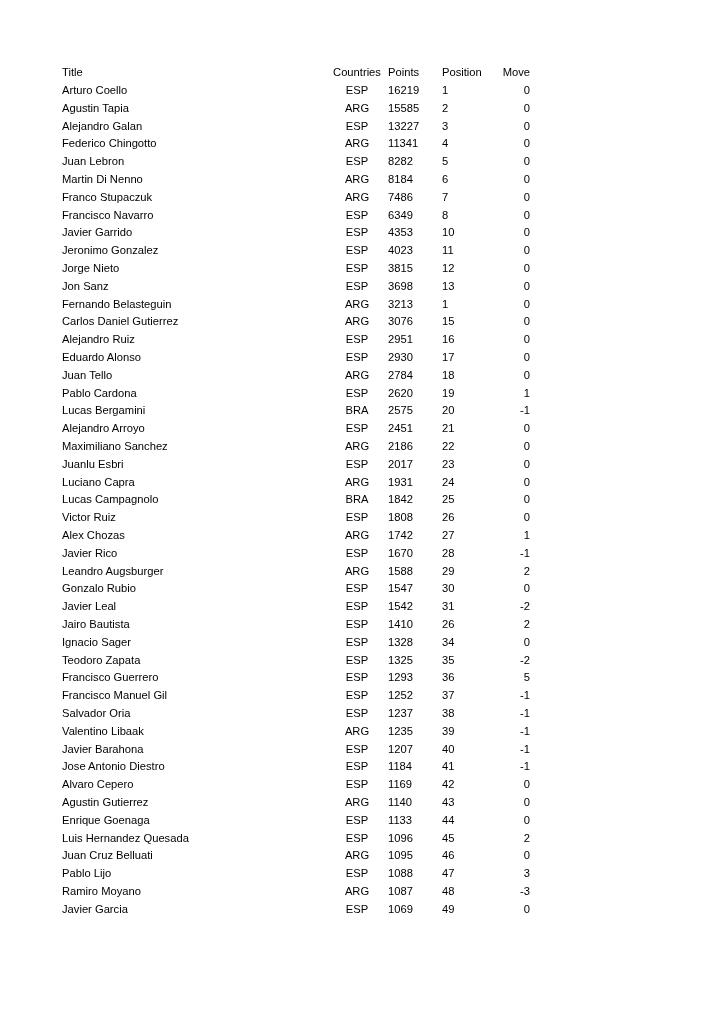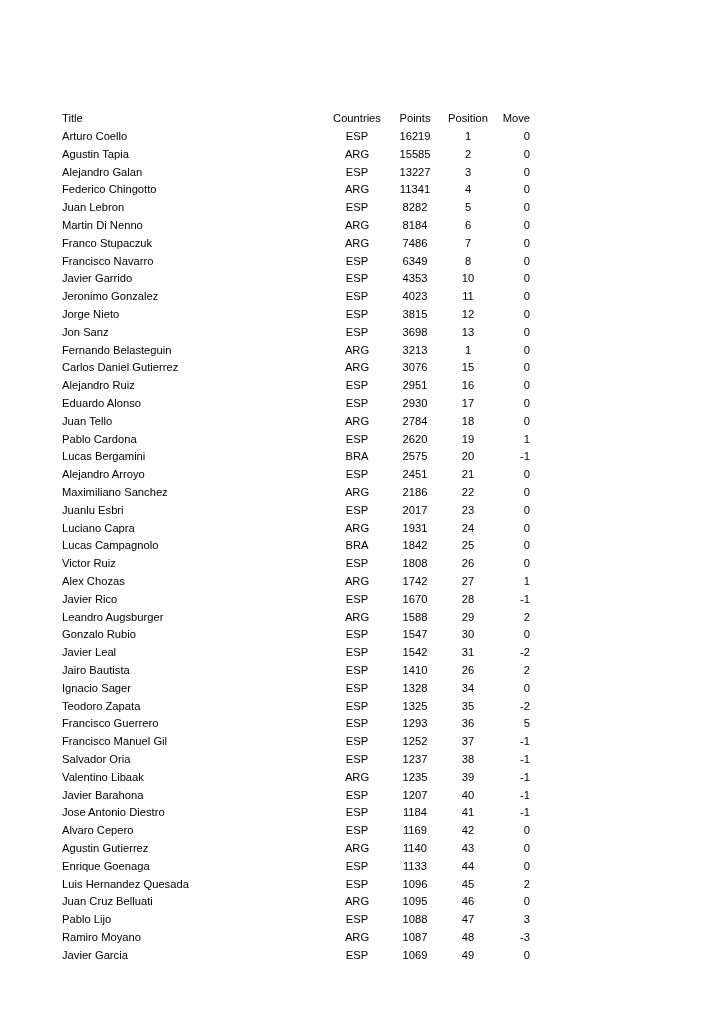--- a/index.html
+++ b/index.html
@@ -21,41 +21,40 @@
     left: 0;
     width: 724px;
     height: 1024px;
     background: #ffffff;
   }
   .table-wrap {
     position: absolute;
     left: 62px;
     top: 64px;
     width: 468px;
-    margin-top: 46px;
   }
   table.ranking {
     border-collapse: collapse;
     width: 468px;
     font-size: 11.2px;
     line-height: 1;
   }
   table.ranking th,
   table.ranking td {
     padding: 0;
     margin: 0;
     height: 17.8px;
     vertical-align: middle;
     font-weight: normal;
     white-space: nowrap;
   }
   .col-title   { width: 264px; text-align: left;  padding-left: 1px; }
   .col-country { width: 62px;  text-align: center;  padding-left: 2px; }
-  .col-points  { width: 54px;  text-align: center; padding-right: 2px; }
-  .col-position{ width: 52px;  text-align: center; padding-right: 6px; }
+  .col-points  { width: 54px;  text-align: left; padding-right: 2px; }
+  .col-position{ width: 52px;  text-align: left; padding-right: 6px; }
   .col-move    { width: 36px;  text-align: right; padding-right: 2px; }
 </style>
 </head>
 <body>
 
 <div class="page">
   <div class="table-wrap">
     <table class="ranking">
       <thead>
         <tr>

